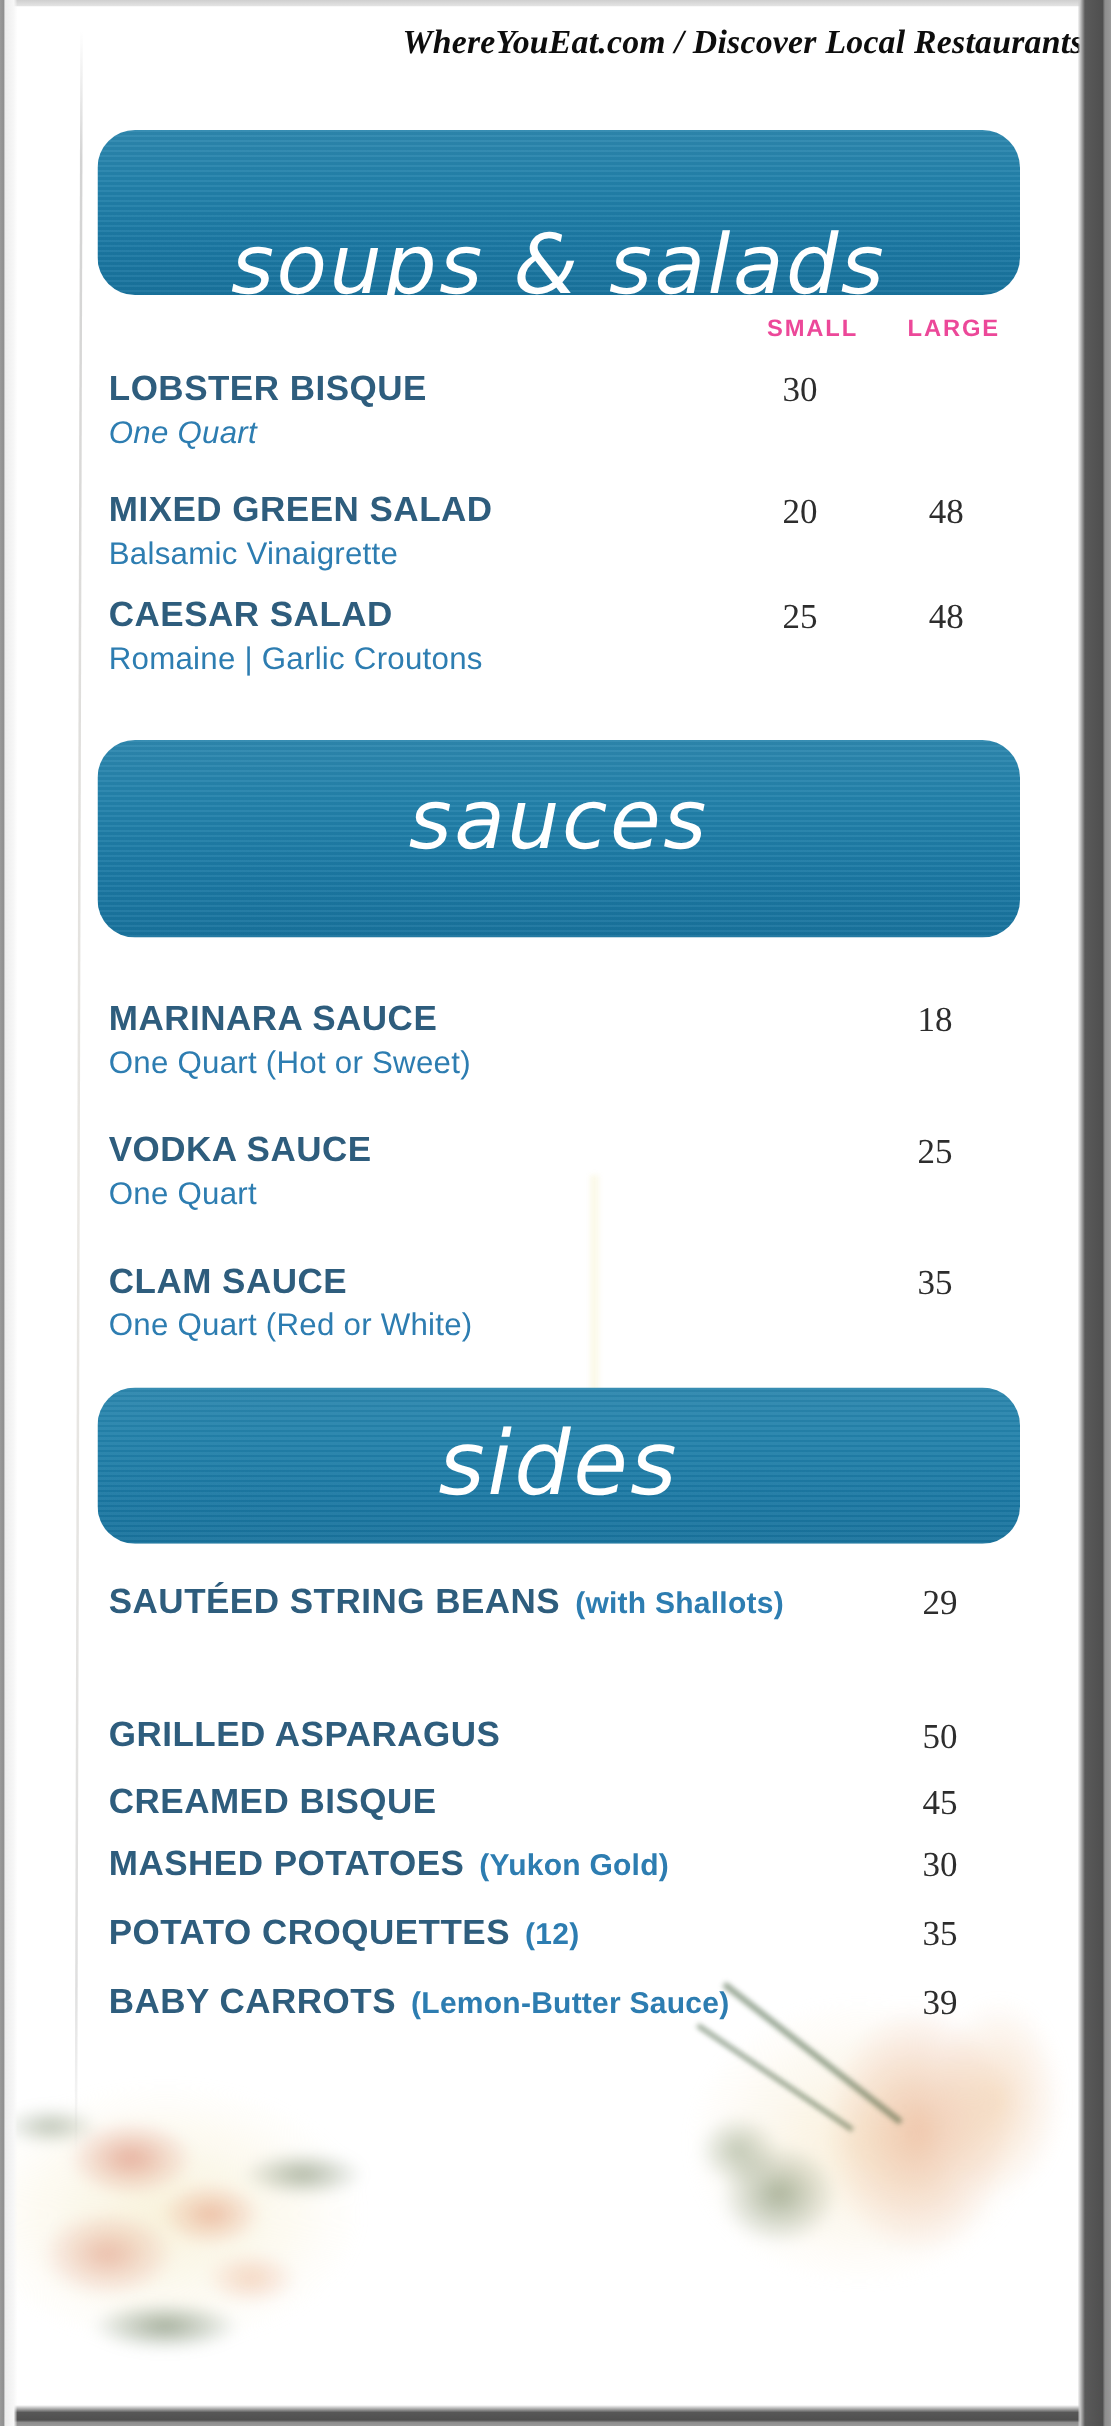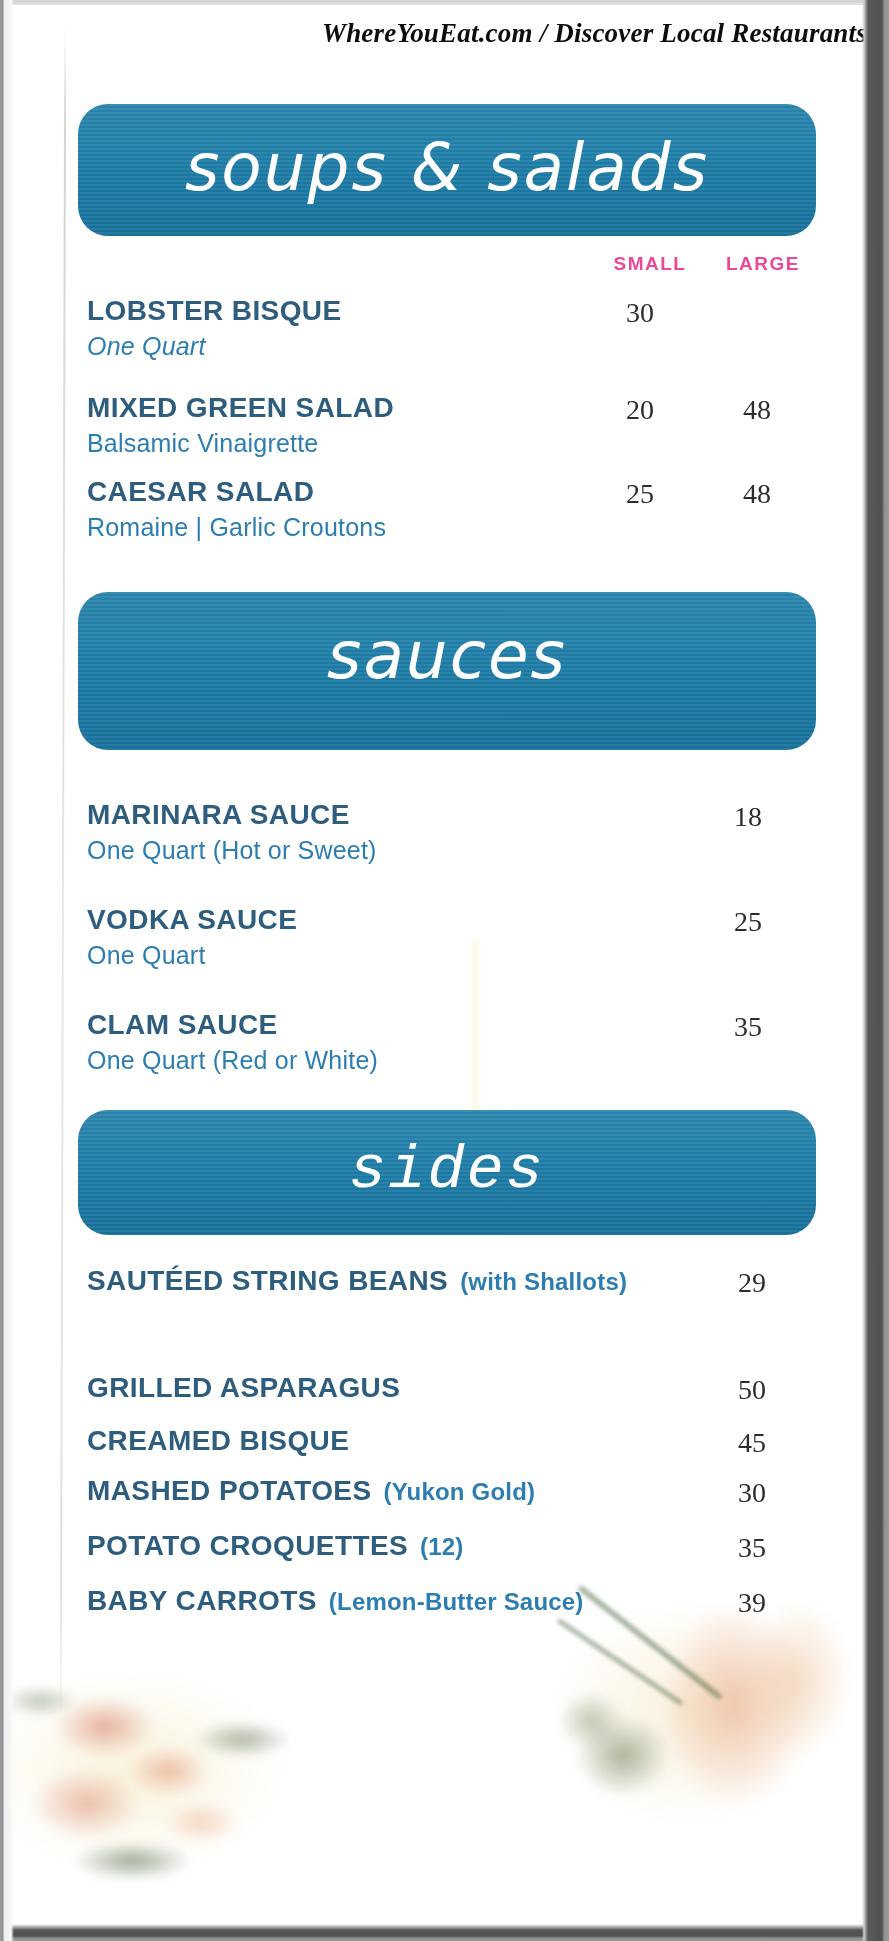--- a/index.html
+++ b/index.html
@@ -30,25 +30,25 @@
   
   .banner{position:absolute;left:78px;width:738px;border-radius:30px;z-index:6;
     background:
       repeating-linear-gradient(180deg,rgba(255,255,255,.05) 0 2px,rgba(0,0,0,.03) 2px 4px),
       linear-gradient(180deg,#2d87ae 0%,#2382ab 30%,#1b78a3 70%,#19739d 100%);
     text-align:center;}
   .banner .banner-text{
     font-family:"DejaVu Sans",sans-serif;font-style:italic;font-weight:normal;
     color:#ffffff;letter-spacing:2px;}
   .banner-soups{top:104px;height:132px;}
-  .banner-soups .banner-text{line-height:128px;font-size:66px;}
+  .banner-soups .banner-text{line-height:128px;font-size:66px;margin-top:44px;}
   .banner-sauces{top:592px;height:158px;}
   .banner-sauces .banner-text{line-height:127px;font-size:66px;}
   .banner-sides{top:1110px;height:125px;}
-  .banner-sides .banner-text{line-height:121px;font-size:62px;font-family:Liberation Mono, monospace;}
+  .banner-sides .banner-text{line-height:121px;font-size:71px;}
 
   
   .size-label{position:absolute;top:253px;width:90px;text-align:center;z-index:8;
     color:#ec4899;font-size:19px;font-weight:bold;letter-spacing:1.5px;}
   .size-label.small{left:605px;}
   .size-label.large{left:718px;}
 
   
   .item{position:absolute;left:87px;right:60px;z-index:8;}
   .item-name{color:#2e5d7d;font-size:28px;font-weight:bold;letter-spacing:.4px;line-height:30px;}

